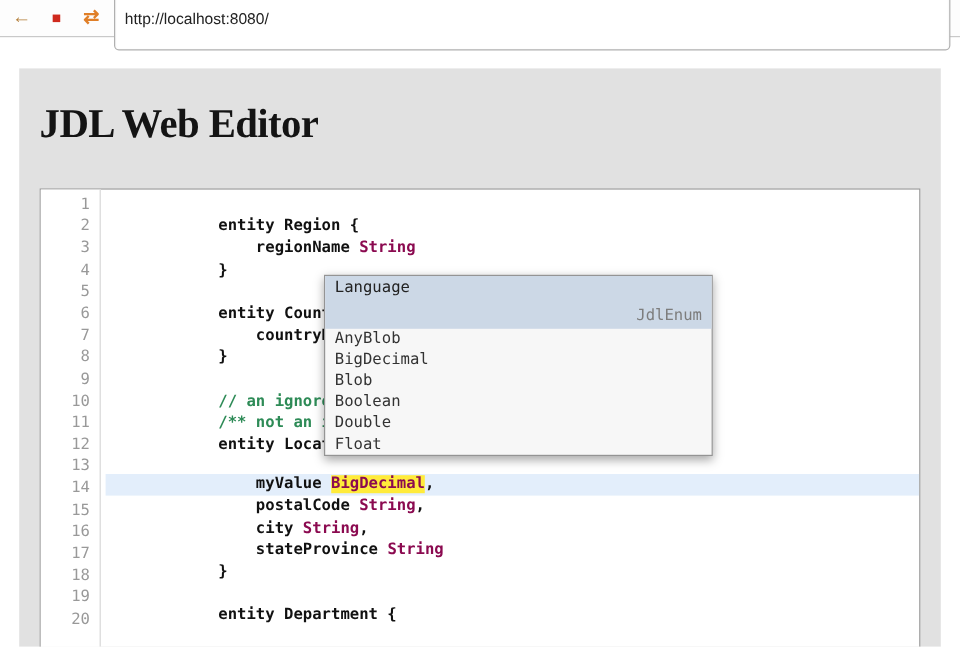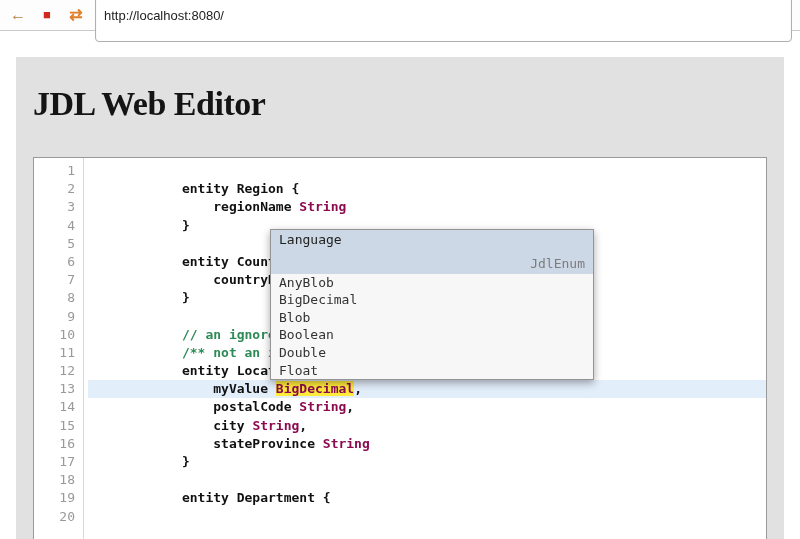--- a/index.html
+++ b/index.html
@@ -38,21 +38,21 @@
     border:1px solid #999;box-sizing:border-box;display:flex;
     font-family:"DejaVu Sans Mono",monospace;font-size:13px;line-height:18.2px;
   }
   .gutter{
     flex:0 0 50px;padding:4px 8px 0 0;box-sizing:border-box;
     text-align:right;color:#999;border-right:1px solid #d8d8d8;background:#fff;
   }
   .ln{height:18.2px;}
   .code{flex:1;padding:4px 0 0 4px;overflow:hidden;}
   .code-line{height:18.2px;white-space:pre;color:#111;font-weight:bold;}
-  .code-line.active{background:var(--active-line,#e3eefb);}
+  .code-line.active{background:var(--active-line,#e3eefb);margin-top:15px;}
   .seg-plain{color:#111;}
   .seg-type{color:var(--type,#8b0a50);}
   .seg-comment{color:var(--comment,#2e8b57);}
   .seg-type-hl{color:var(--type,#8b0a50);background:var(--match-highlight,#ffeb3b);}
   
   .popup{
     position:absolute;left:236px;top:71px;width:324px;z-index:5;
     background:#f7f7f7;border:1px solid #949494;
     box-shadow:0 3px 8px rgba(0,0,0,.35);box-sizing:border-box;
   }

